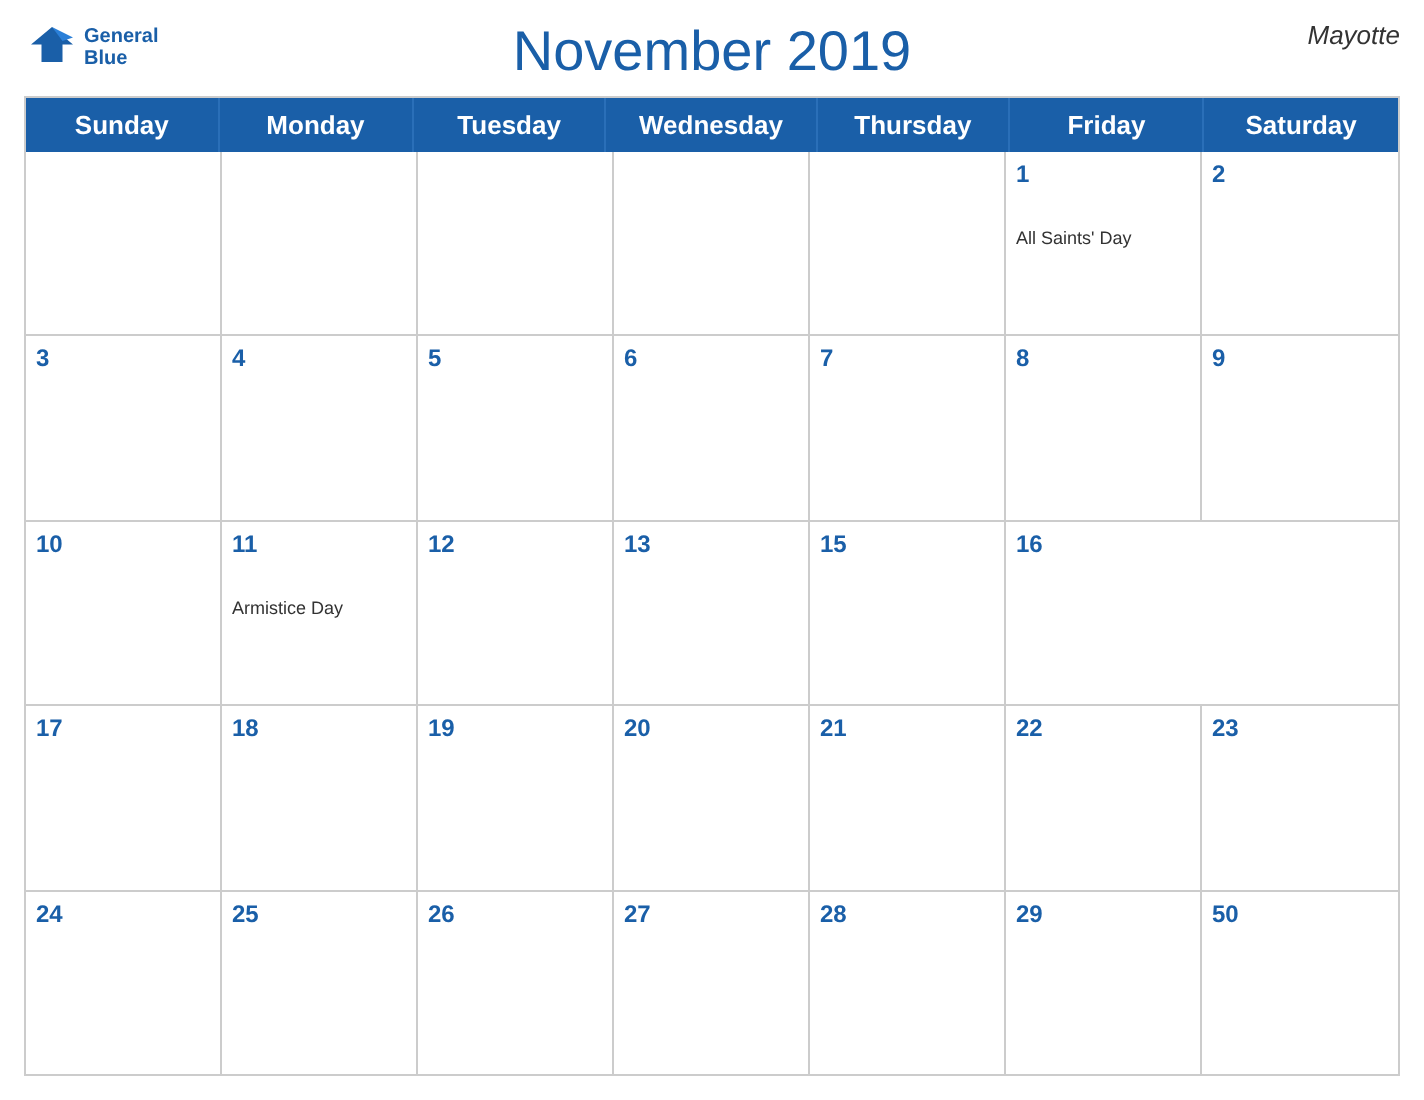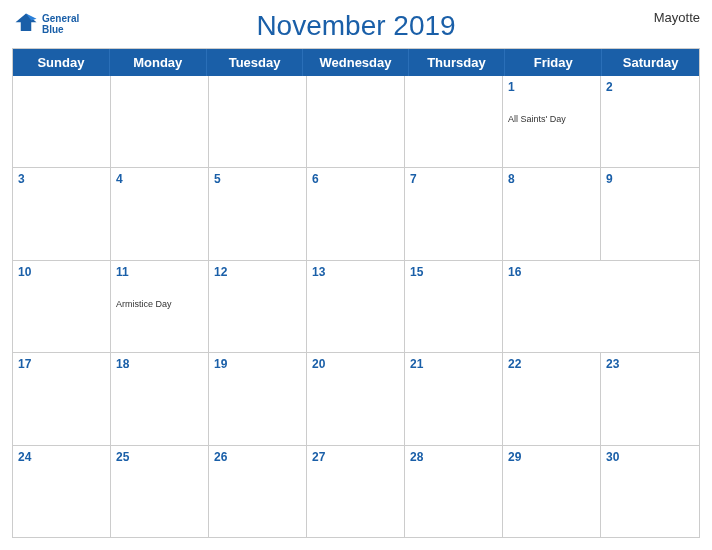--- a/index.html
+++ b/index.html
@@ -41,20 +41,21 @@
       color: #1a5fa8;
       font-weight: normal;
       text-align: right;
     }
     .region {
       position: absolute;
       right: 0;
       top: 0;
       font-size: 13px;
       color: #333;
+      font-style: italic;
     }
     .calendar {
       flex: 1;
       display: flex;
       flex-direction: column;
       border: 1px solid #ccc;
     }
     .day-headers {
       display: grid;
       grid-template-columns: repeat(7, 1fr);
@@ -235,18 +236,18 @@
           <div class="day-cell">
             <div class="day-number">27</div>
           </div>
           <div class="day-cell">
             <div class="day-number">28</div>
           </div>
           <div class="day-cell">
             <div class="day-number">29</div>
           </div>
           <div class="day-cell">
-            <div class="day-number">30</div>
+            <div class="day-number">50</div>
           </div>
         </div>
       </div>
   </div>
 </div>
 
 </body></html>

